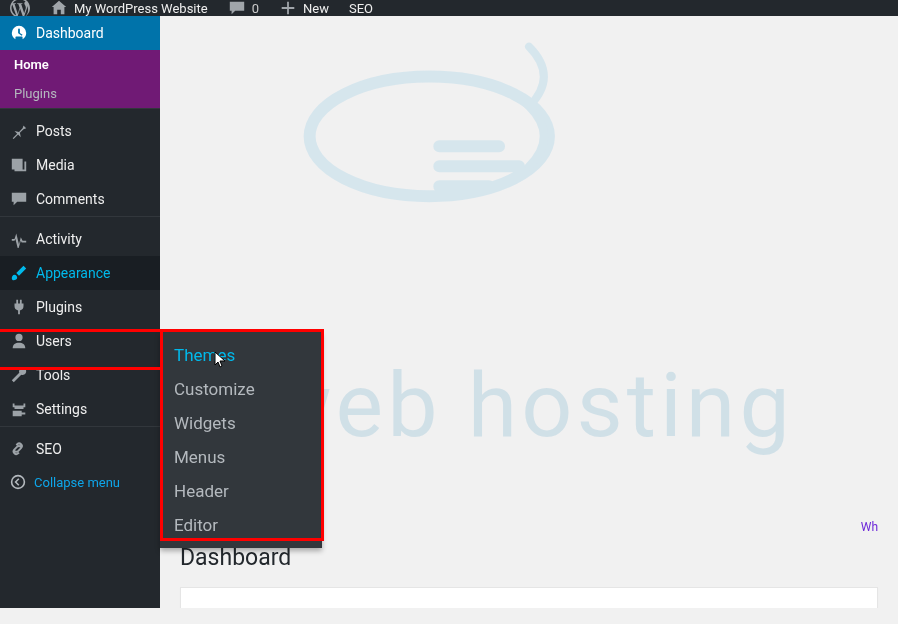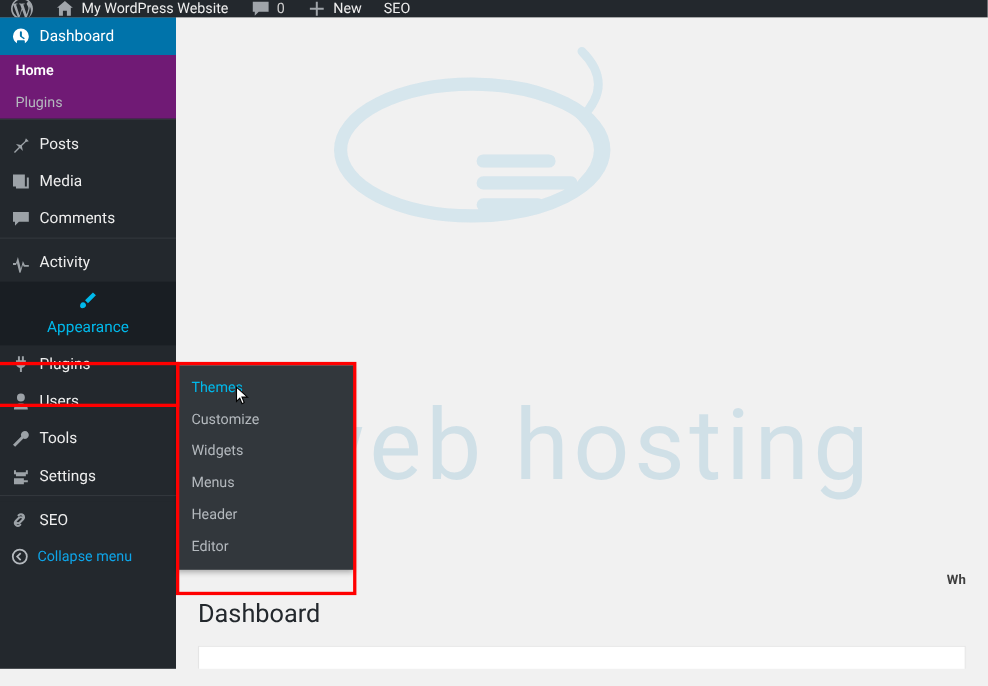--- a/index.html
+++ b/index.html
@@ -11,45 +11,45 @@
   .adminbar svg { width: 18px; height: 18px; fill: #a0a5aa; }
   .adminbar .wp-logo svg { width: 20px; height: 20px; }
   .adminbar .count { color: #ccc; }
 
   
   .shell { display: flex; height: calc(624px - 32px); }
   .sidebar { width: 160px; background: #23282d; color: #eee; font-size: 14px; position: relative; }
   .content { flex: 1; background: #f1f1f1; padding: 0 20px 20px 20px; position: relative; overflow: hidden; }
 
   
-  .screen-meta { text-align: right; font-size: 12px; color: #404040; padding: 4px 0 0 0; font-weight: bold; }
+  .screen-meta { text-align: right; font-size: 12px; color: #6d28d9; padding: 4px 0 0 0; }
   .menu-item { display: flex; align-items: center; gap: 8px; padding: 8px 10px; cursor: pointer; color: #eee; }
   .menu-item svg { width: 18px; height: 18px; fill: #9ca2a7; flex-shrink: 0; }
   .menu-item.current { background: #0073aa; color: #fff; position: relative; }
   .menu-item.current svg { fill: #fff; }
   .menu-item.current.dashboard::after {
     content: ""; position: absolute; right: -8px; top: 50%; transform: translateY(-50%);
     border: 8px solid transparent; border-right-color: #f1f1f1;
   }
-  .menu-item.open { background: #191e23; color: #00b9eb; flex-direction: column; }
+  .menu-item.open { background: #191e23; color: #00b9eb; }
   .menu-item.open svg { fill: #00b9eb; }
   .submenu { background: #701a75; }
   .submenu .sub-item { padding: 7px 12px 7px 14px; font-size: 13px; cursor: pointer; color: #b4b9be; }
   .submenu .sub-item.current { color: #fff; font-weight: 600; background: transparent; }
   .menu-separator { height: 6px; background: #23282d; border-top: 1px solid #32373c; }
   .collapse { display: flex; align-items: center; gap: 8px; padding: 8px 10px; color: #0ea5e9; cursor: pointer; font-size: 13px; }
   .collapse svg { width: 16px; height: 16px; fill: #b4b9be; }
 
   
   .flyout {
     position: absolute; left: 160px; top: 316px; width: 162px;
     background: #32373c; padding: 6px 0; z-index: 50;
     box-shadow: 0 3px 5px rgba(0,0,0,.3);
   }
-  .flyout .f-item { padding: 7px 14px; font-size: 13px; color: #b4b9be; cursor: pointer; }
+  .flyout .f-item { padding: 7px 14px; font-size: 17px; color: #b4b9be; cursor: pointer; }
   .flyout .f-item.hovered { color: #00b9eb; }
 
   
   .redbox-1 { position: absolute; left: -3px; top: 313px; width: 166px; height: 41px; border: 3px solid #ff0000; z-index: 60; pointer-events: none; }
   .redbox-2 { position: absolute; left: 160px; top: 313px; width: 164px; height: 212px; border: 3px solid #ff0000; z-index: 60; pointer-events: none; }
 
   
   .cursor-graphic { position: absolute; left: 214px; top: 335px; z-index: 70; pointer-events: none; }
   .cursor-graphic svg { width: 14px; height: 18px; }
 

